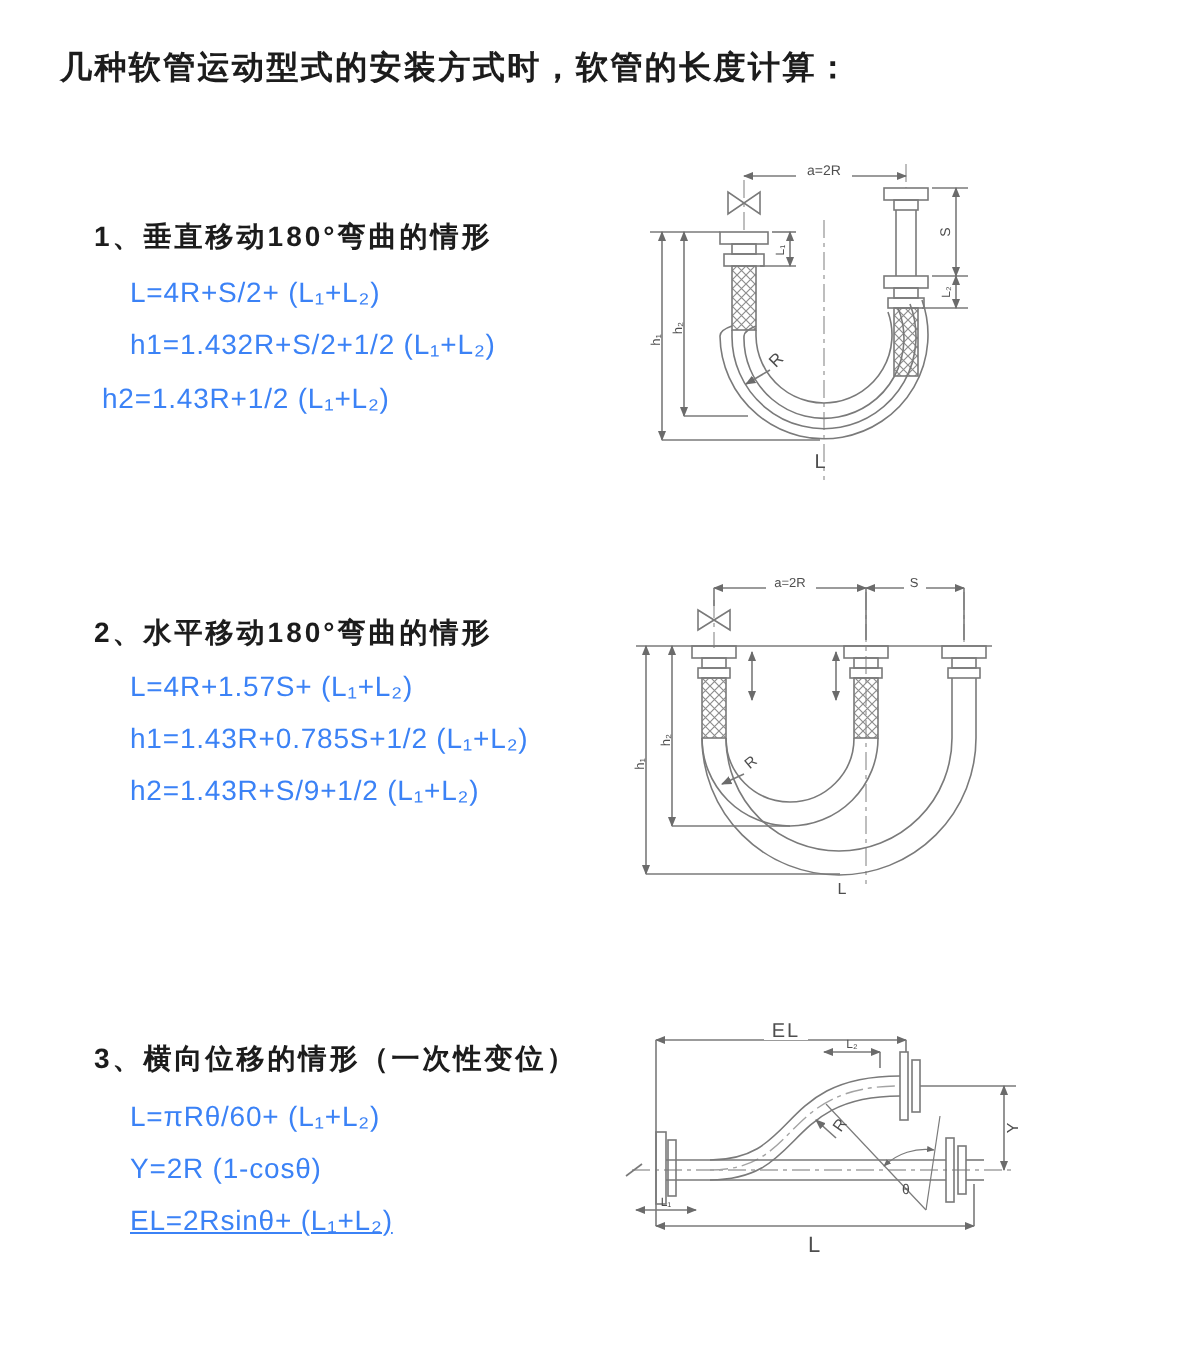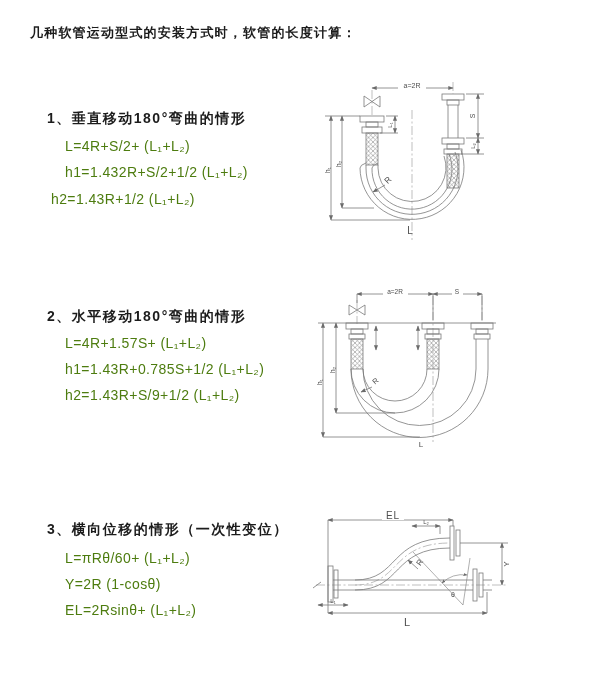--- a/index.html
+++ b/index.html
@@ -1,21 +1,21 @@
 <!DOCTYPE html>
 <html><head>
 <meta charset="utf-8">
 <style>
   html,body{margin:0;padding:0;background:#fff;}
   .page{position:relative;width:600px;height:675px;background:#ffffff;overflow:hidden;
         font-family:"Liberation Sans","DejaVu Sans",sans-serif;}
   .abs{position:absolute;}
-  .title{font-size:13px;font-weight:600;color:#1c1c1c;letter-spacing:1.2px;}
+  .title{font-size:16px;font-weight:600;color:#1c1c1c;letter-spacing:1.2px;}
   .heading{font-size:14px;font-weight:600;color:#1c1c1c;letter-spacing:1.5px;}
-  .formula{font-size:14px;font-weight:400;color:#4d7c0f;letter-spacing:0.4px;}
+  .formula{font-size:14px;font-weight:400;color:#3b82f6;letter-spacing:0.4px;}
   svg{overflow:visible;}
   svg text{font-family:"Liberation Sans","DejaVu Sans",sans-serif;fill:#4e4e4e;stroke:none;}
 </style>
 </head>
 <body>
 
 <div class="page">
 
   <div class="abs title" style="left:30px;top:24px;">几种软管运动型式的安装方式时，软管的长度计算：</div>
 
@@ -207,21 +207,21 @@
     <text x="10" y="104" text-anchor="middle" font-size="6.5" transform="rotate(-90 10 102)">h₁</text>
     <text x="23" y="92" text-anchor="middle" font-size="6.5" transform="rotate(-90 23 90)">h₂</text>
     <text x="67" y="103" text-anchor="middle" font-size="7.5" transform="rotate(-40 67 103)">R</text>
     <text x="111" y="167" text-anchor="middle" font-size="8" fill="#3c3c3c">L</text>
   </svg>
 
   <div>
     <div class="abs heading" style="left:47px;top:521px;">3、横向位移的情形（一次性变位）</div>
     <div class="abs formula" style="left:65px;top:550px;">L=πRθ/60+ (L₁+L₂)</div>
     <div class="abs formula" style="left:65px;top:576px;">Y=2R (1-cosθ)</div>
-    <div class="abs formula" style="left:65px;top:602px;">EL=2Rsinθ+ (L₁+L₂)</div>
+    <div class="abs formula" style="left:65px;top:602px;text-decoration:underline;">EL=2Rsinθ+ (L₁+L₂)</div>
   </div>
 
   <svg class="abs" style="left:300px;top:500px;" width="300" height="140" viewBox="0 0 300 140">
     <defs>
       <marker id="a3" viewBox="0 0 10 10" refX="9" refY="5" markerWidth="6.5" markerHeight="6.5" orient="auto-start-reverse">
         <path d="M0,1 L10,5 L0,9 Z" fill="#6b6b6b"></path>
       </marker>
     </defs>
 
     <g stroke="#a3a3a3" stroke-width="0.7" stroke-dasharray="9 2.5 2 2.5" fill="none">

